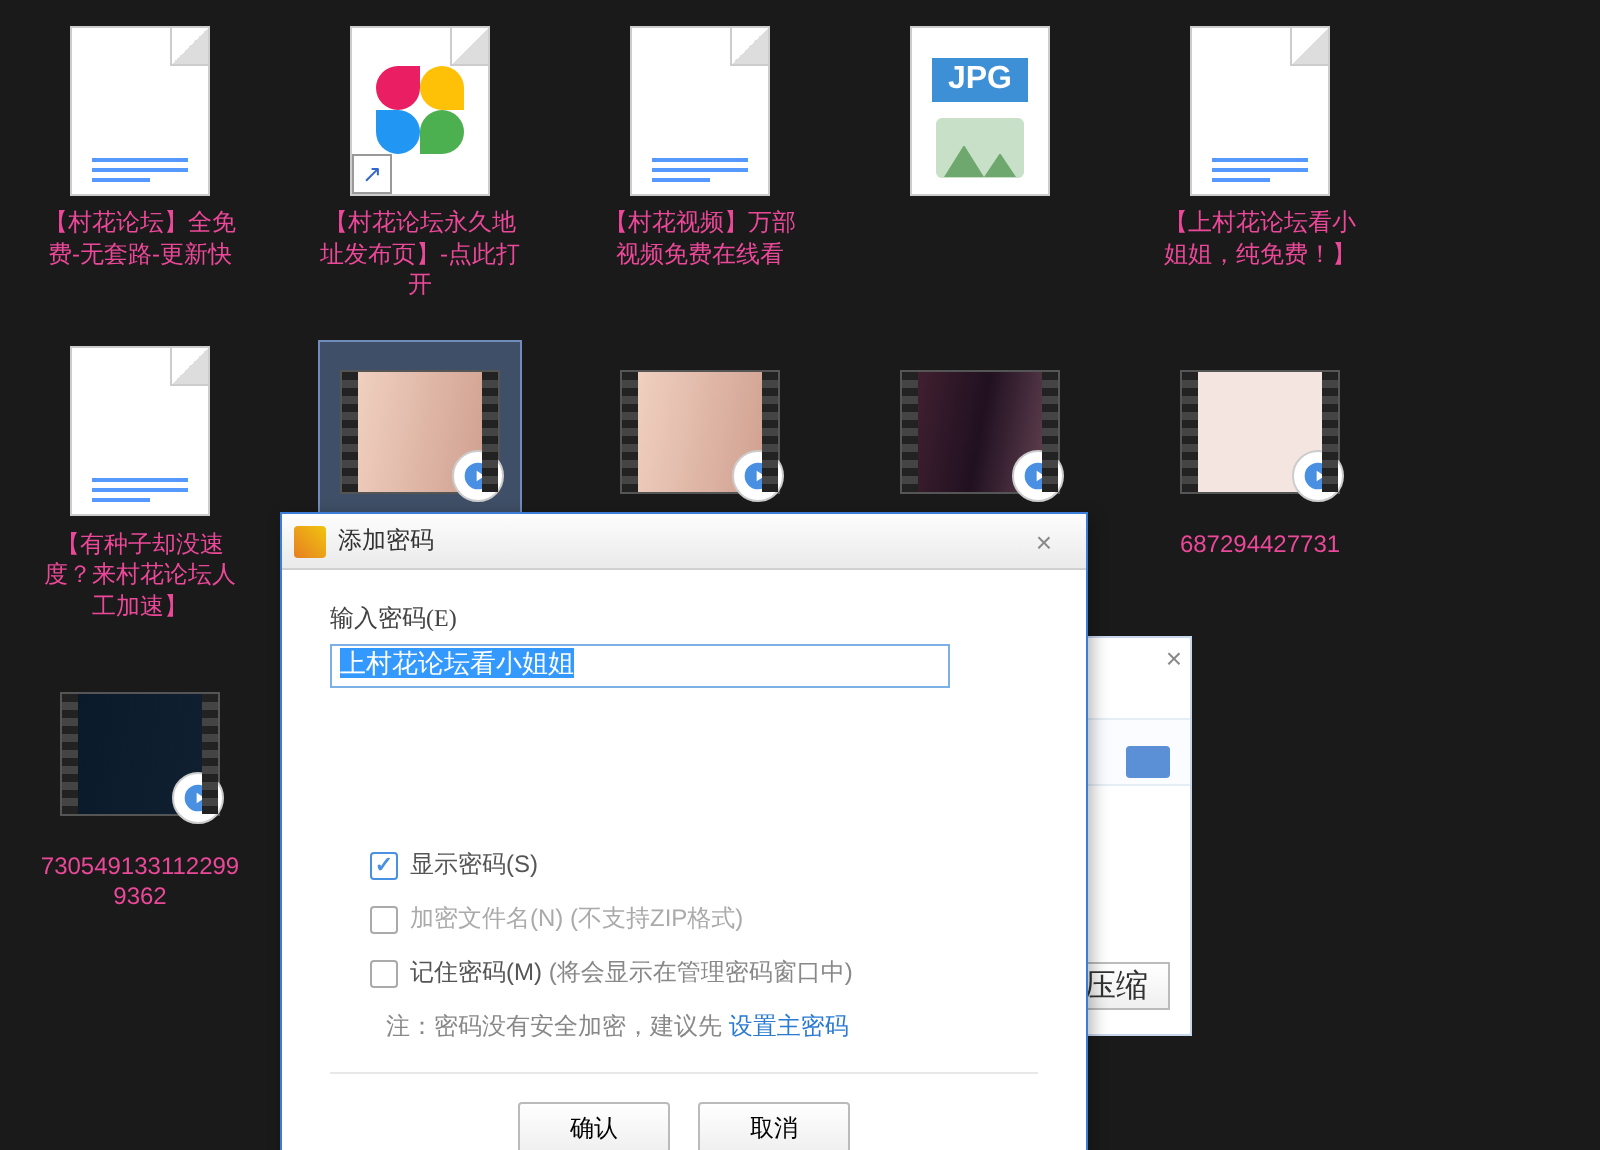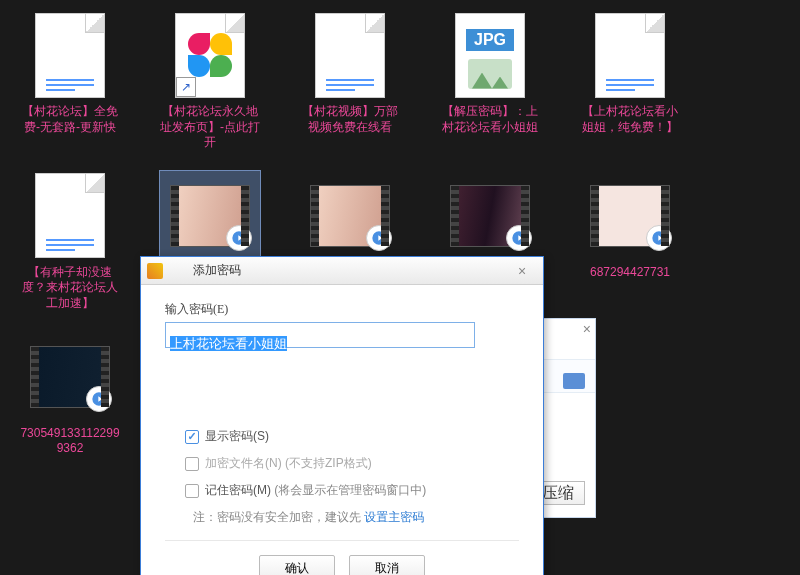--- a/index.html
+++ b/index.html
@@ -38,25 +38,25 @@
   .play-badge { position:absolute; bottom:-5px; right:-3px; width:26px; height:26px; border-radius:50%; background:#fff; display:flex; align-items:center; justify-content:center; border:1px solid #ccc; }
   .play-badge svg { width:16px; height:16px; }
   
   .file-label { color: #ec4899; font-size: 12px; text-align: center; line-height: 1.3; margin-top: 4px; word-break: break-all; max-height: 48px; overflow: hidden; }
   .file-item.selected .file-label { background: rgba(120,160,220,0.4); }
   
   
   .dialog { position: absolute; left: 140px; top: 256px; width: 404px; background: #fff; border: 1px solid #3b7dd8; box-shadow: 2px 2px 8px rgba(0,0,0,0.3); font-size: 12px; }
   .dialog-title { background: linear-gradient(#fdfdfd,#eaeaea); height: 28px; display:flex; align-items:center; padding: 0 6px; border-bottom:1px solid #d0d0d0; }
   .dialog-title .ticon { width:16px; height:16px; background: linear-gradient(45deg,#e67e22,#f1c40f); margin-right:6px; border-radius:2px; }
-  .dialog-title span { flex:1; color:#333;margin-left:24px; }
+  .dialog-title span { flex:1; color:#333; }
   .dialog-close { width:30px; height:18px; display:flex; align-items:center; justify-content:center; color:#888; cursor:pointer; font-size:14px; }
   .dialog-body { padding: 16px 24px 10px; }
   .dialog-body .lbl { color:#444; margin-bottom:4px; display:block;font-family:Liberation Serif, serif; }
-  .pw-input { width: 310px; height: 22px; border: 1px solid #7eb0e8; padding: 12px 4px; font-size:13px; color:#000; }
+  .pw-input { width: 310px; height: 22px; border: 1px solid #7eb0e8; padding: 0 4px; font-size:13px; color:#000; }
   .pw-input .seltext { background:#3399ff; color:#fff; }
   .check-row { display:flex; align-items:center; margin-top: 10px; color:#555;padding-left:20px; }
   .check-row.disabled { color:#aaa; }
   .checkbox { width:14px; height:14px; border:1px solid #aaa; border-radius:2px; margin-right:6px; display:flex; align-items:center; justify-content:center; background:#fff; }
   .checkbox.checked { border-color:#4a90e2; }
   .checkbox.checked::before { content:"✓"; color:#4a90e2; font-size:11px; font-weight:bold; }
   .note { color:#888; margin:10px 0 0 28px; }
   .note a { color:#2a7ad2; text-decoration:none; }
   .dialog-buttons { display:flex; justify-content:center; gap:14px; padding:14px 0 16px; border-top:1px solid #e8e8e8; margin-top:14px; }
   .dialog-buttons button { width:76px; height:26px; background:linear-gradient(#fff,#efefef); border:1px solid #bbb; border-radius:2px; font-size:12px; cursor:pointer; }
@@ -111,21 +111,20 @@
       </div>
       <div class="file-label">【村花视频】万部视频免费在线看</div>
     </div>
     <div class="file-item">
       <div class="file-icon">
         <div class="jpg-icon">
           <div class="jpg-badge">JPG</div>
           <div class="jpg-pic"></div>
         </div>
       </div>
-      <div class="file-label">【解压密码】：上村花论坛看小姐姐</div>
     </div>
     <div class="file-item">
       <div class="file-icon">
         <div class="doc-icon">
           <div class="doc-lines">
             <div></div>
             <div></div>
             <div style="width:60%"></div>
           </div>
         </div>

